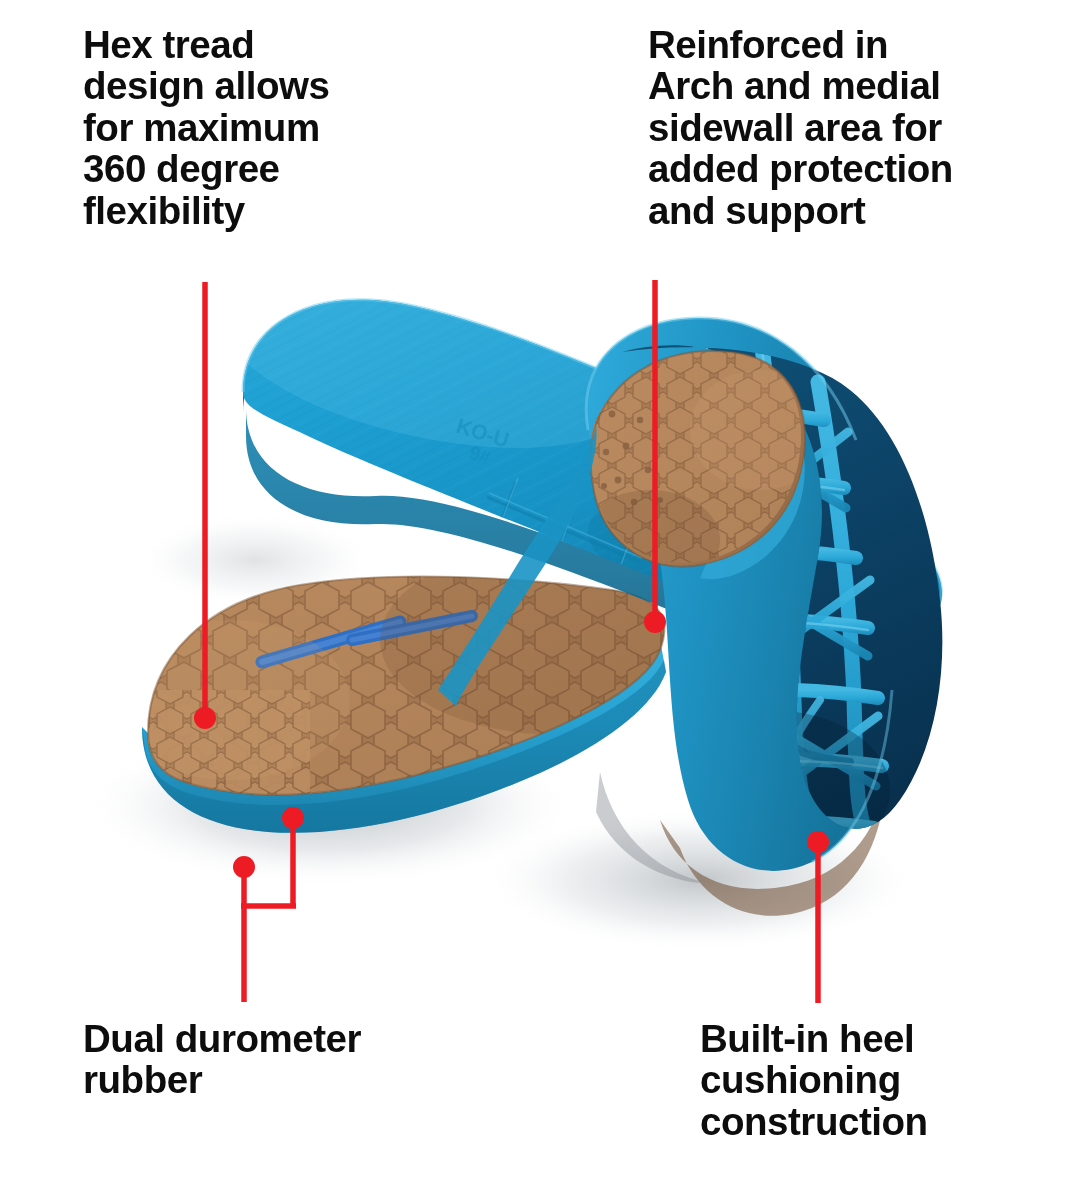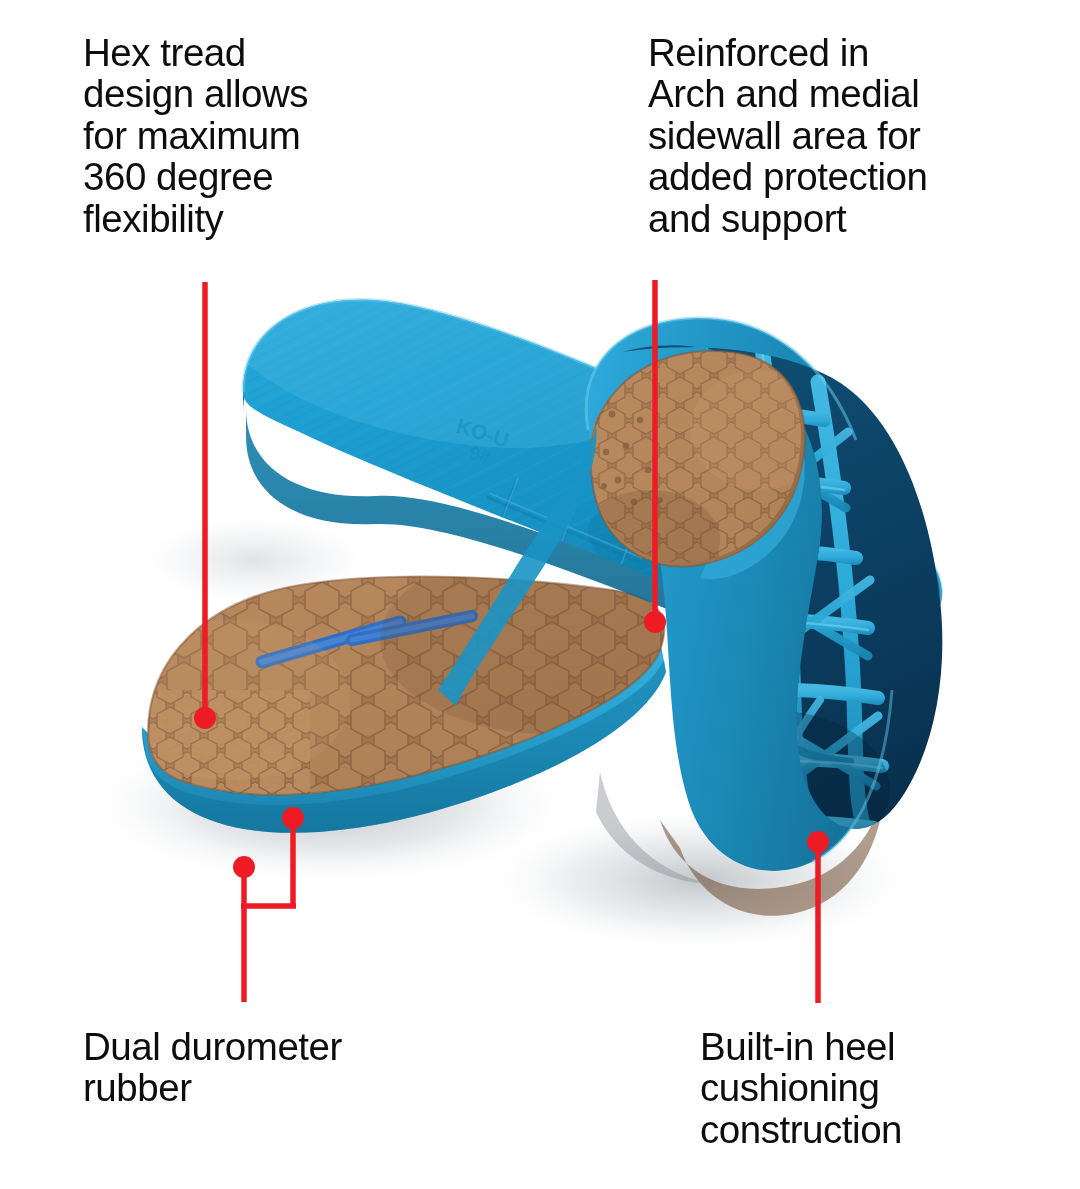--- a/index.html
+++ b/index.html
@@ -6,26 +6,25 @@
   body{
     width:1080px;height:1189px;position:relative;overflow:hidden;
     font-family:"Liberation Sans","DejaVu Sans",sans-serif;
     background:#ffffff;
   }
   #stage{position:absolute;inset:0;width:1080px;height:1189px;}
 
   
   .callout{
     position:absolute;
-    font-weight:normal;
+    font-weight:bold;
     color:#0d0d0d;
     line-height:1.075;
     letter-spacing:-0.012em;
     white-space:pre-line;
-    margin-top:8px;
     -webkit-font-smoothing:antialiased;
   }
   .callout.tl{left:83px;  top:24px;  font-size:38.5px;width:330px;}
   .callout.tr{left:648px; top:24px;  font-size:38.5px;width:420px;}
   .callout.bl{left:83px;  top:1018px;font-size:38.5px;width:420px;}
   .callout.br{left:700px; top:1018px;font-size:38.5px;width:380px;}
 
   
   #leaders{position:absolute;inset:0;width:1080px;height:1189px;pointer-events:none;}
   #photo{position:absolute;left:0;top:0;width:1080px;height:1189px;}

